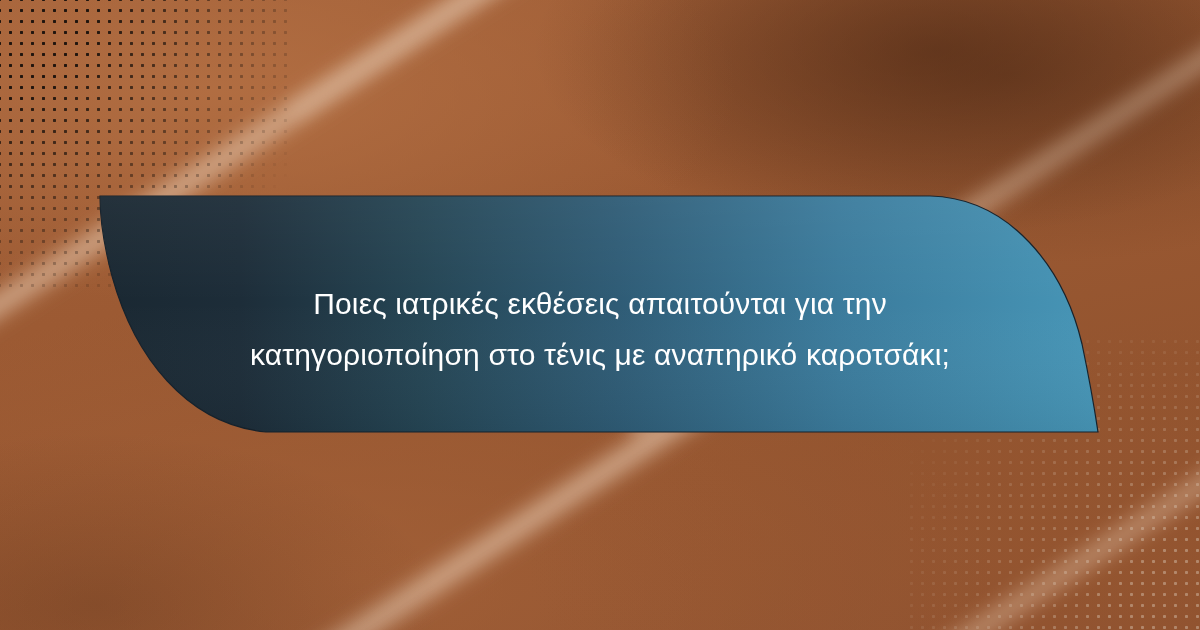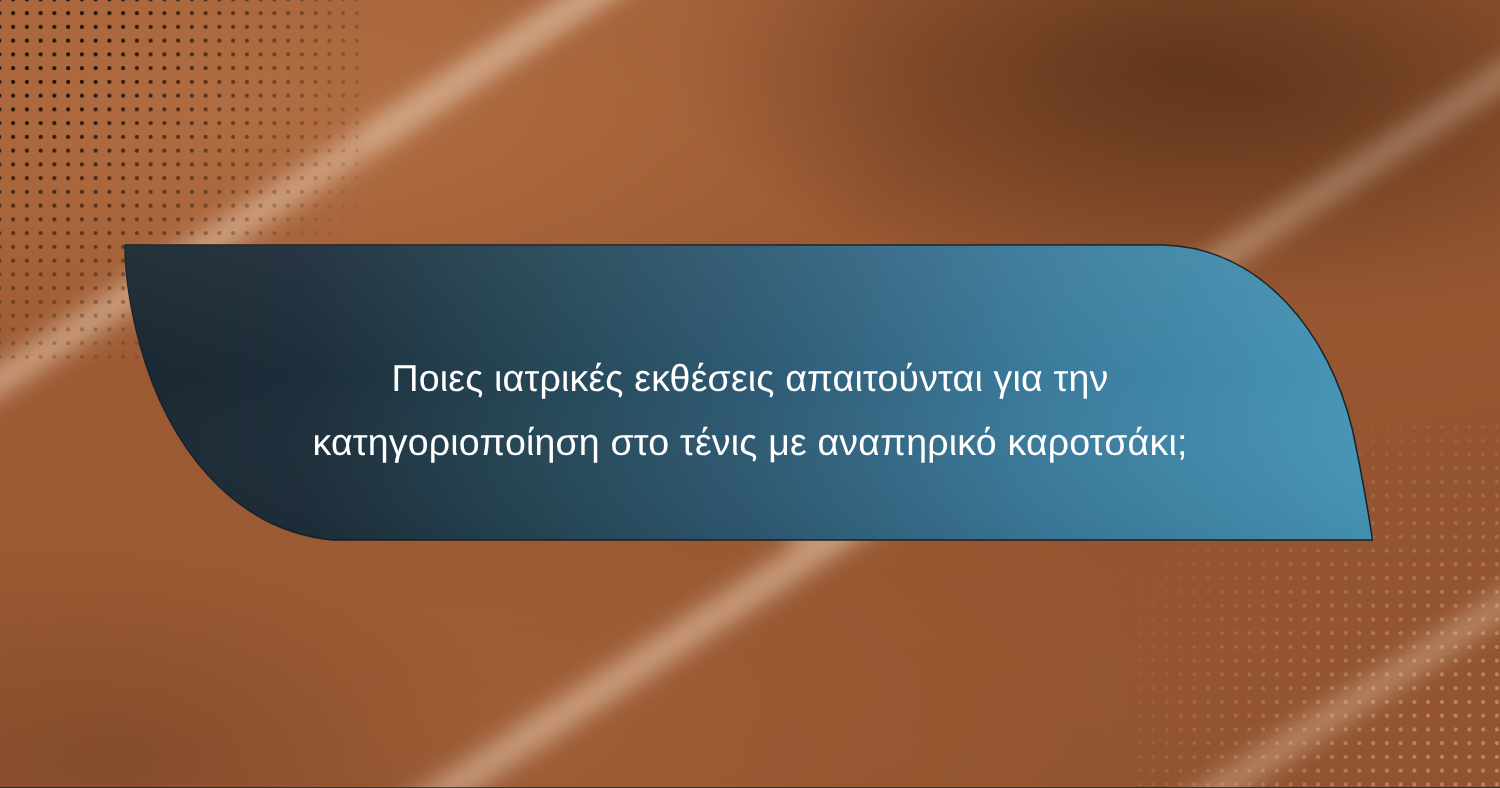--- a/index.html
+++ b/index.html
@@ -8,21 +8,21 @@
     padding: 0;
     background: #000;
   }
 
   #card {
     position: relative;
     width: 1200px;
     height: 630px;
     overflow: hidden;
     font-family: "Liberation Sans", "DejaVu Sans", sans-serif;
-    background: #0f766e;
+    background: #b91c1c;
   }
 
   
   .bg-base {
     position: absolute;
     inset: 0;
     background:
       radial-gradient(ellipse 70% 55% at 18% 14%,  rgba(178,110,66,.95) 0%, rgba(178,110,66,0) 62%),
       radial-gradient(ellipse 62% 50% at 84% 12%,  rgba(110,62,34,.75)  0%, rgba(110,62,34,0)  60%),
       radial-gradient(ellipse 75% 60% at 92% 88%,  rgba(150,86,48,.70)  0%, rgba(150,86,48,0)  65%),

